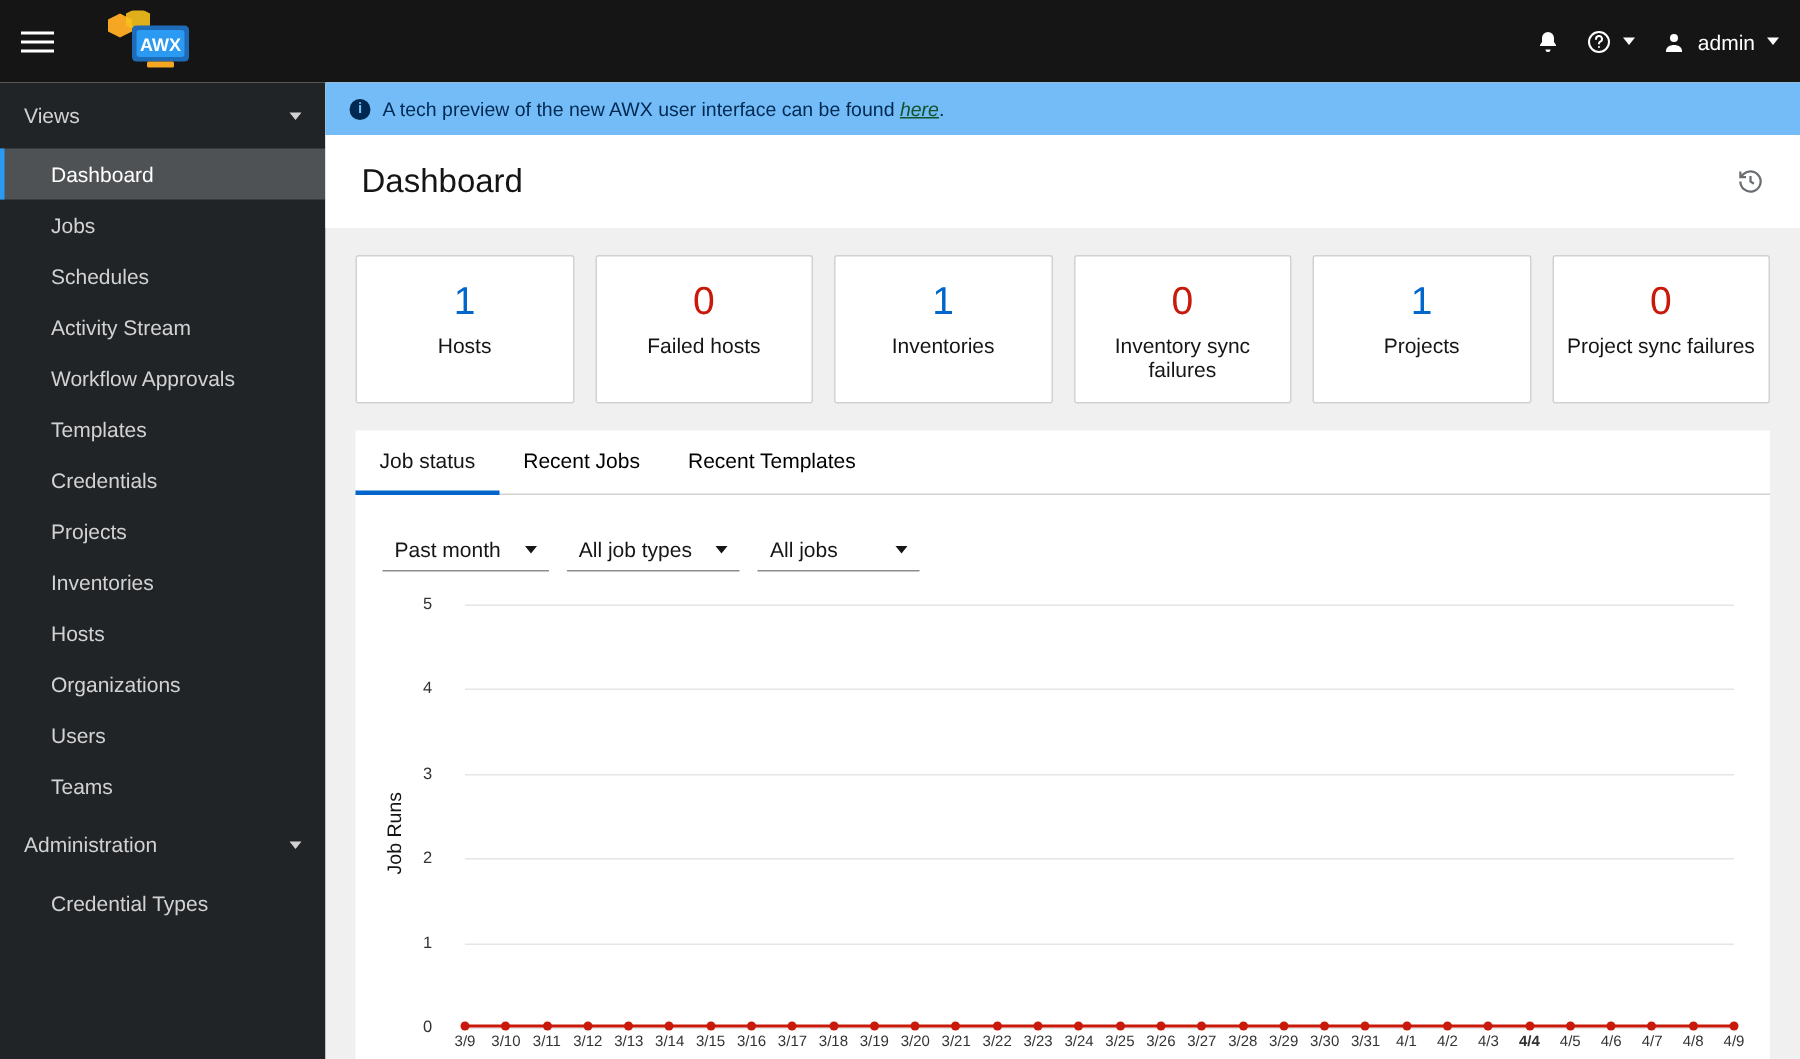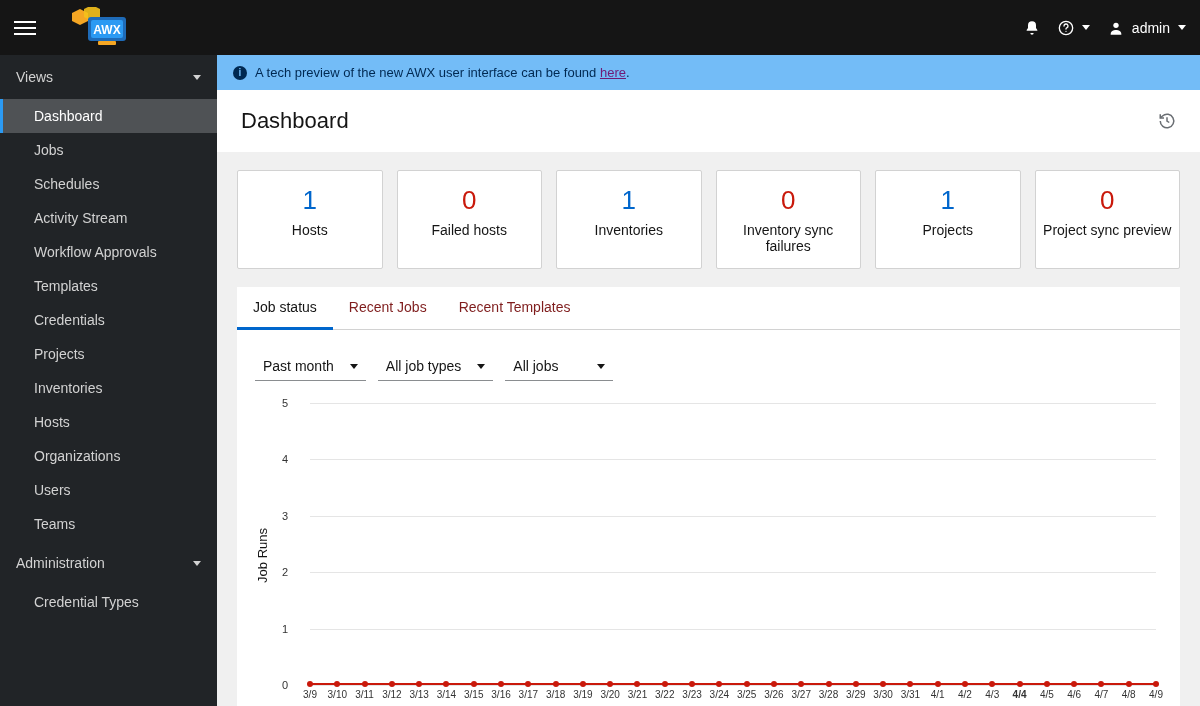--- a/index.html
+++ b/index.html
@@ -21,38 +21,38 @@
 .sidebar { width: 217px; background: #212427; color: #d2d2d2; overflow-y: auto; font-size: 14px; }
 .side-section-hdr { display: flex; align-items: center; justify-content: space-between; padding: 14px 16px; color: #d2d2d2; cursor: pointer; }
 .side-item { padding: 9px 16px 9px 34px; cursor: pointer; color: #d2d2d2; font-size: 14px; }
 .side-item.active { background: #4f5255; color: #fff; border-left: 3px solid #2b9af3; padding-left: 31px; }
 .side-caret { width:0;height:0;border-left:4px solid transparent;border-right:4px solid transparent;border-top:5px solid #d2d2d2;}
 
 .main { flex: 1; display: flex; flex-direction: column; background: #f0f0f0; min-width: 0; }
 
 .banner { background: #73bcf7; color: #002952; padding: 10px 16px; font-size: 13px; display:flex; align-items:center; }
 .banner .info-icon { width:14px;height:14px;border-radius:50%;background:#002952;color:#73bcf7;display:inline-flex;align-items:center;justify-content:center;font-weight:bold;font-size:10px;margin-right:8px;}
-.banner a { color:#701a75; text-decoration:underline;}
+.banner a { color:#14532d; text-decoration:underline;font-style:italic;}
 
 .page-header { background:#fff; padding: 18px 24px; display:flex; align-items:center; justify-content:space-between; }
 .page-header h1 { font-size: 22px; font-weight: 500; }
 .history-icon { cursor:pointer; }
 
 
 .cards { display:flex; gap:14px; padding: 18px 20px; }
 .card { flex:1; background:#fff; border:1px solid #d2d2d2; border-radius:2px; padding:14px 6px; text-align:center; cursor:pointer; }
 .card .count { font-size: 26px; font-weight:400; }
 .card .label { margin-top:6px; font-size:14px; color:#151515; }
 .count.zero { color:#c9190b; }
 .count.pos { color:#06c; }
 
 
 .tabs-container { margin: 0 20px 20px; background:#fff; }
 .tabs { display:flex; border-bottom:1px solid #d2d2d2; }
-.tab { padding: 12px 16px; font-size:14px; color:#7f1d1d; cursor:pointer; }
+.tab { padding: 12px 16px; font-size:14px; color:#000000; cursor:pointer; }
 .tab.active { color:#151515; border-bottom:3px solid #06c; margin-bottom:-1px;}
 
 .filters { display:flex; gap:12px; padding: 22px 18px 8px; }
 .filter { display:flex; align-items:center; justify-content:space-between; border-bottom:1px solid #8a8d90; padding:6px 8px; min-width:108px; cursor:pointer; font-size:14px; }
 .filter .caret { width:0;height:0;border-left:4px solid transparent;border-right:4px solid transparent;border-top:5px solid #151515; margin-left:16px;}
 
 
 .chart-wrap { padding: 6px 14px 18px 14px; }
 .chart { position:relative; height:320px; display:flex; }
 .y-axis-label { writing-mode: vertical-rl; transform: rotate(180deg); font-size:13px; align-self:center; padding-right:4px;}
@@ -176,21 +176,21 @@
           <div class="card">
             <div class="count zero">0</div>
             <div class="label">Inventory sync failures</div>
           </div>
           <div class="card">
             <div class="count pos">1</div>
             <div class="label">Projects</div>
           </div>
           <div class="card">
             <div class="count zero">0</div>
-            <div class="label">Project sync preview</div>
+            <div class="label">Project sync failures</div>
           </div>
         </div>
 
       <div class="tabs-container">
         <div class="tabs" id="tabs">
             <div class="tab active">Job status</div>
             <div class="tab">Recent Jobs</div>
             <div class="tab">Recent Templates</div>
           </div>
 

